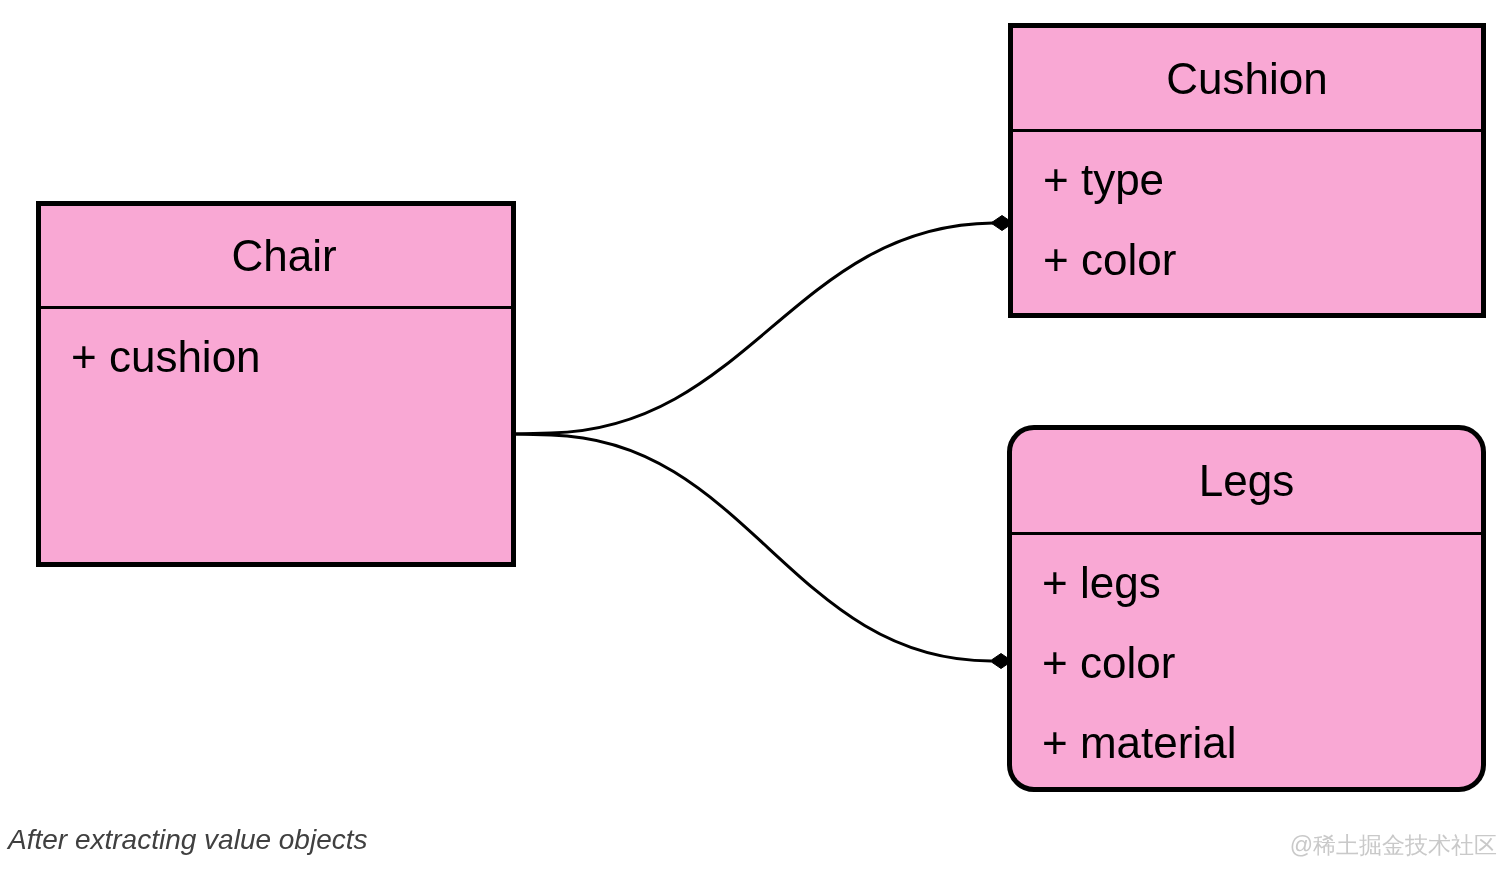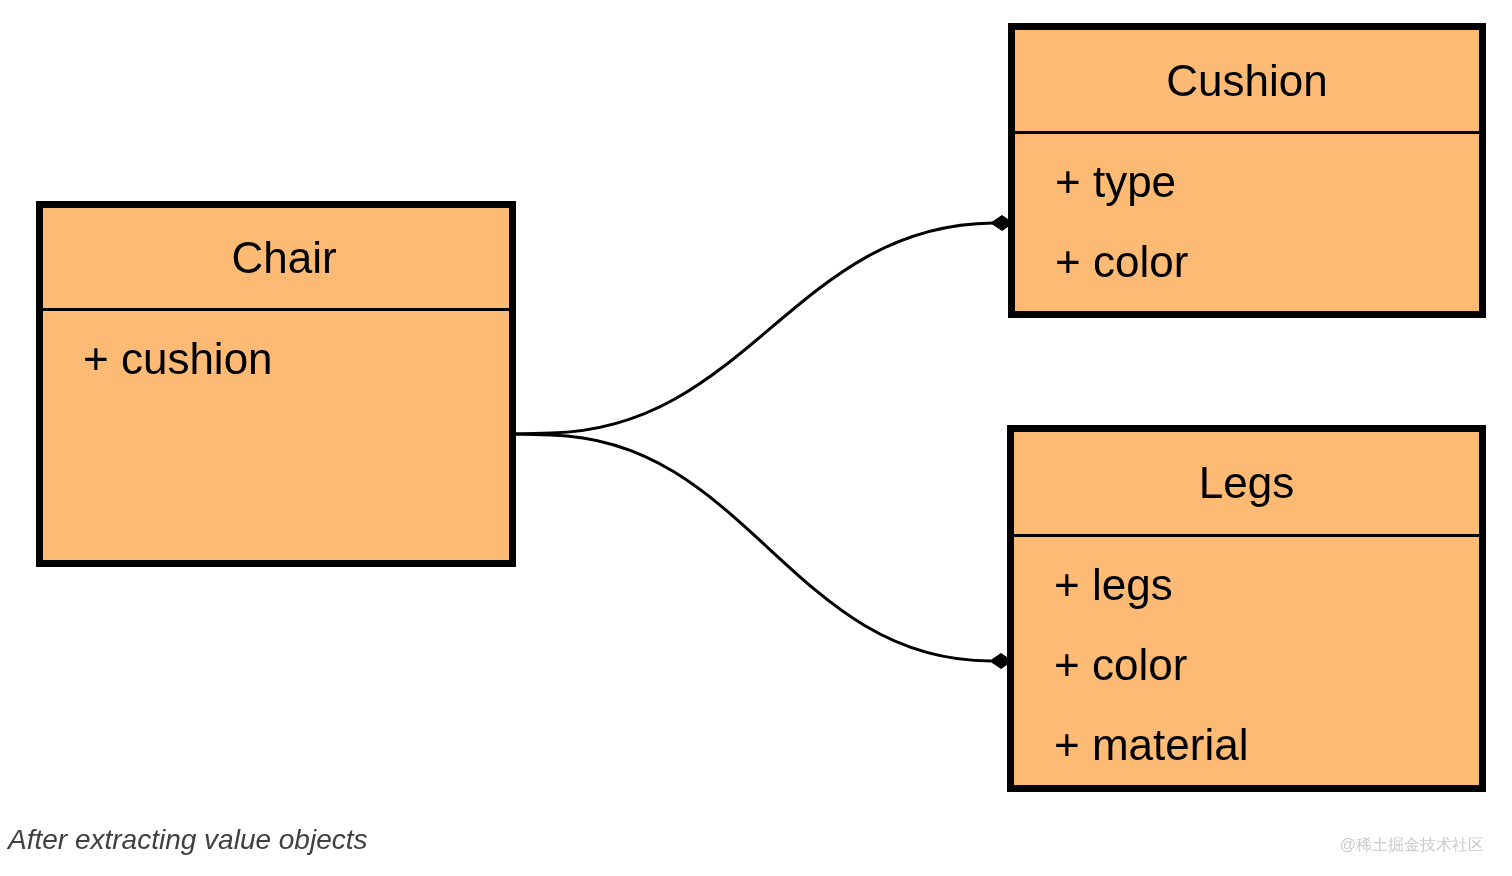--- a/index.html
+++ b/index.html
@@ -12,66 +12,66 @@
     overflow: hidden;
     font-family: "Liberation Sans", "DejaVu Sans", sans-serif;
   }
   .connector-layer {
     position: absolute;
     left: 0; top: 0;
     width: 1512px; height: 876px;
   }
   .uml-class {
     position: absolute;
-    background: #fdba74;
-    border: 7px solid #000000;
+    background: #f9a8d4;
+    border: 5px solid #000000;
     color: #000000;
     text-align: right;
   }
   .uml-header {
     display: flex;
     align-items: center;
     justify-content: center;
     border-bottom: 3px solid #000000;
     font-size: 44px;
     line-height: 1;
     color: #000000;
   }
   .uml-attrs {
-    padding: 8px 0 0 40px;
+    padding: 8px 0 0 30px;
   }
   .uml-attr {
     height: 80px;
     display: flex;
     align-items: center;
     font-size: 44px;
     line-height: 1;
     color: #000000;
     white-space: pre;
   }
   #box-chair   { left: 36px;   top: 201px; width: 480px; height: 366px; }
   #box-chair   .uml-header { height: 103px; padding-left: 16px; }
   #box-cushion { left: 1008px; top: 23px;  width: 478px; height: 295px; }
   #box-cushion .uml-header { height: 104px; }
-  #box-legs    { left: 1007px; top: 425px; width: 479px; height: 367px; }
+  #box-legs    { left: 1007px; top: 425px; width: 479px; height: 367px; border-radius: 27px; }
   #box-legs    .uml-header { height: 105px; }
   .caption {
     position: absolute;
     left: 8px;
     top: 822px;
     font-size: 28px;
     font-style: italic;
     color: #404040;
     line-height: 36px;
   }
   .watermark {
     position: absolute;
-    right: 28px;
+    right: 15px;
     top: 830px;
-    font-size: 16px;
+    font-size: 23px;
     color: #c9c9c9;
     line-height: 30px;
   }
 </style>
 </head>
 <body>
 
 <div class="canvas">
 
   <svg class="connector-layer" viewBox="0 0 1512 876" xmlns="http://www.w3.org/2000/svg">

